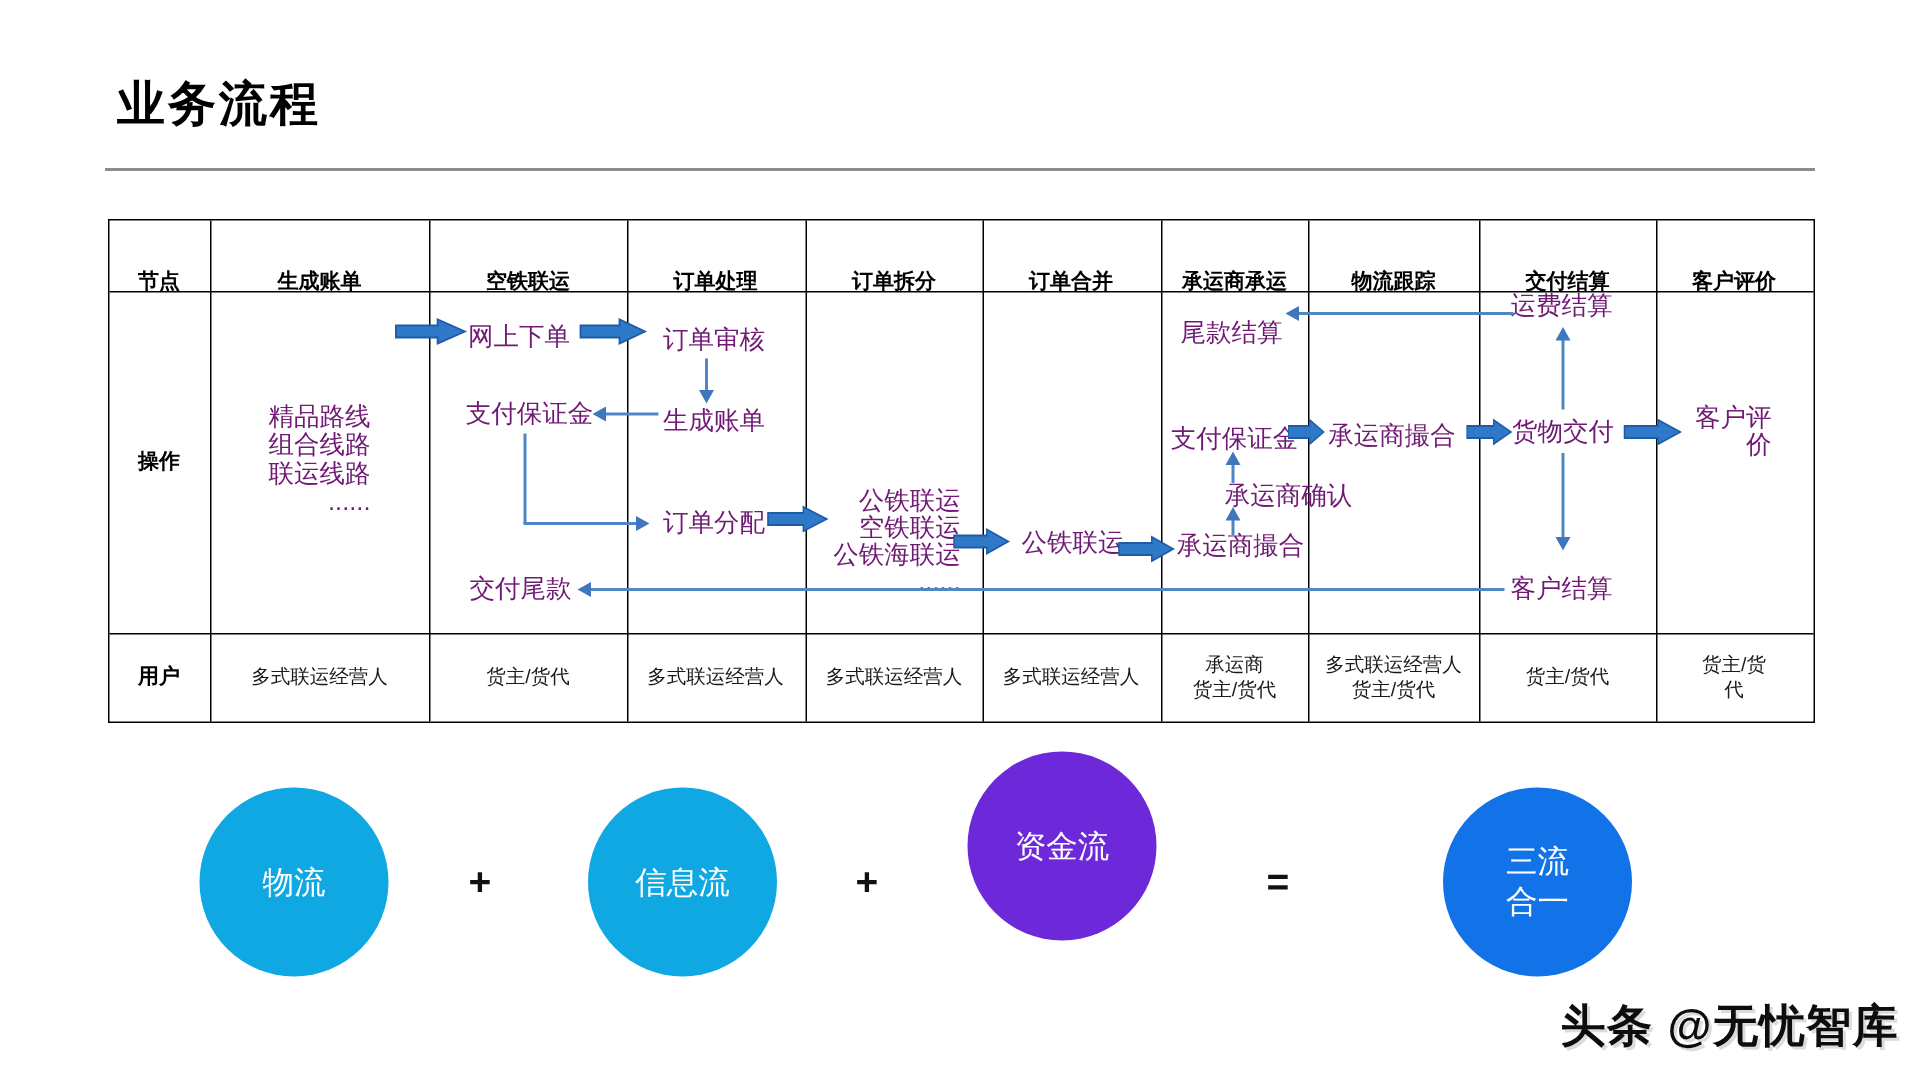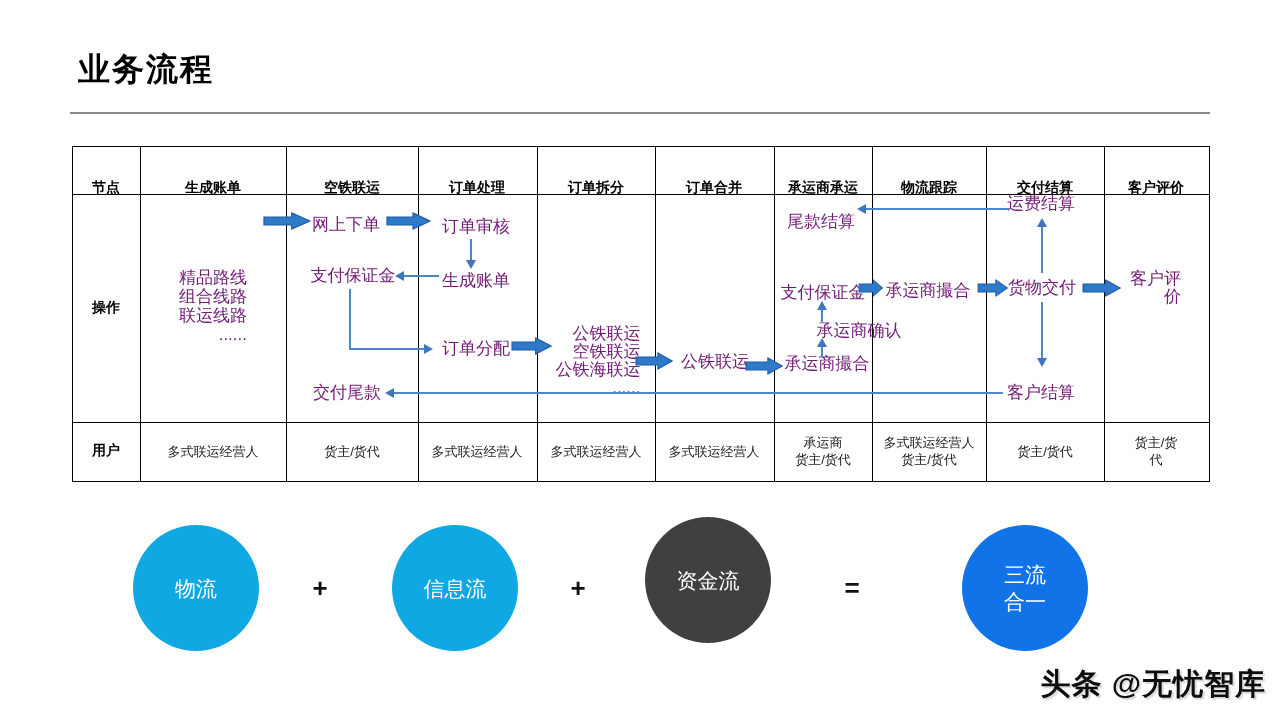--- a/index.html
+++ b/index.html
@@ -161,20 +161,20 @@
 货主/货代</div>
     <div class="ucell" style="left:972px;top:304px">货主/货代</div>
     <div class="ucell" style="left:1083px;top:304px">货主/货代</div>
   </div>
 
   <div>
     <div class="circle" style="left: 133px; top: 525px; background: rgb(15, 168, 227);">物流</div>
     <div class="oper" style="left:320px;top:588px">+</div>
     <div class="circle" style="left: 392px; top: 525px; background: rgb(15, 168, 227);">信息流</div>
     <div class="oper" style="left:578px;top:588px">+</div>
-    <div class="circle" style="left: 645px; top: 517px; background: #404040;">资金流</div>
+    <div class="circle" style="left: 645px; top: 501px; background: #6d28d9;">资金流</div>
     <div class="oper" style="left:852px;top:588px">=</div>
     <div class="circle" style="left: 962px; top: 525px; background: rgb(18, 115, 232);">三流
 合一</div>
   </div>
 
   <div class="watermark">头条 @无忧智库</div>
 </div>
 
 </body></html>

